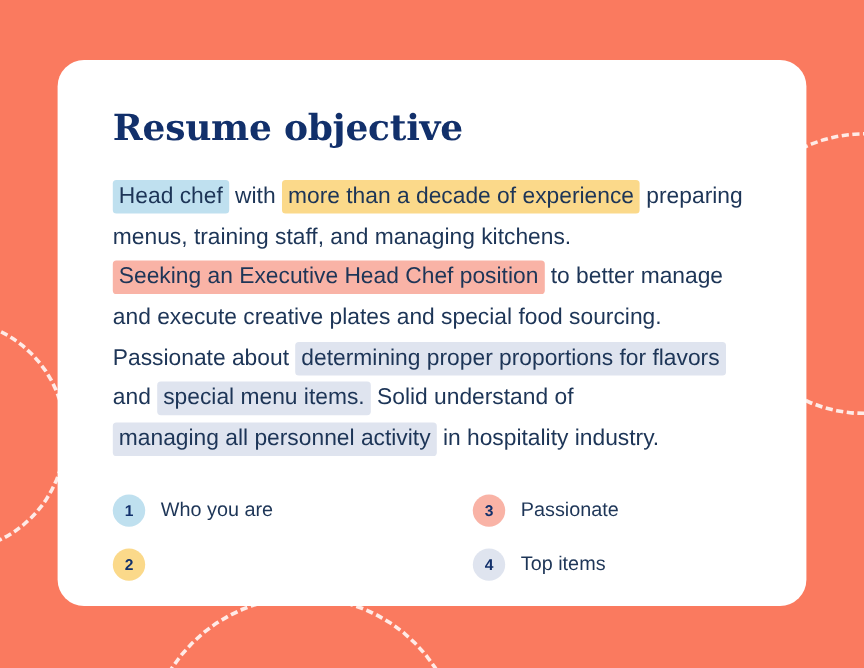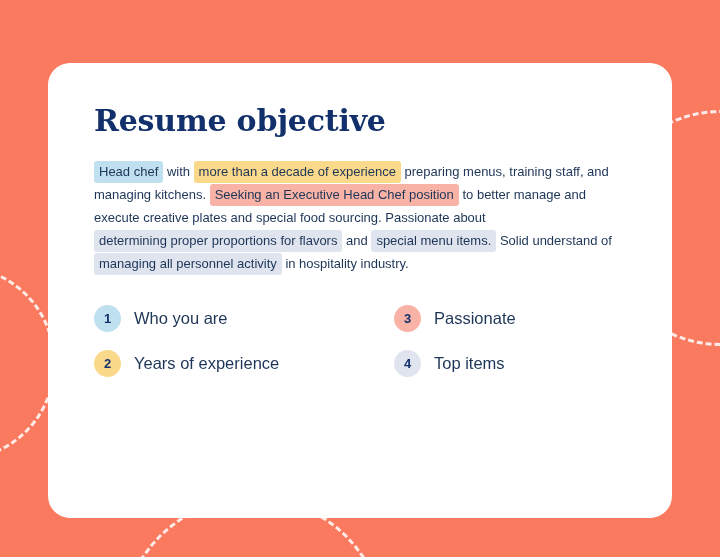--- a/index.html
+++ b/index.html
@@ -46,34 +46,33 @@
     position: absolute;
     left: 48px;
     top: 50px;
     width: 624px;
     height: 455px;
     background: #ffffff;
     border-radius: 22px;
     box-sizing: border-box;
     padding: 40px 46px 0 46px;
     overflow: hidden;
-    margin-top: 13px;
   }
 
   .title {
     font-family: "DejaVu Serif", serif;
     font-size: 30px;
     font-weight: bold;
     color: #12306b;
     letter-spacing: -0.2px;
     margin: 0 0 22px 0;
   }
 
   .body-text {
-    font-size: 13px;
+    font-size: 19px;
     line-height: 1.77;
     color: #1d3557;
     max-width: 540px;
   }
 
   .hl {
     padding: 3px 5px 4px 5px;
     border-radius: 3px;
     white-space: nowrap;
   }
@@ -138,21 +137,20 @@
       <span class="legend-label">Who you are</span>
     </div>
 
     <div class="legend-item">
       <span class="badge badge-3">3</span>
       <span class="legend-label">Passionate</span>
     </div>
 
     <div class="legend-item">
       <span class="badge badge-2">2</span>
-      <span class="legend-label">Years of experience</span>
     </div>
 
     <div class="legend-item">
       <span class="badge badge-4">4</span>
       <span class="legend-label">Top items</span>
     </div>
 
   </div>
 </div>
 

